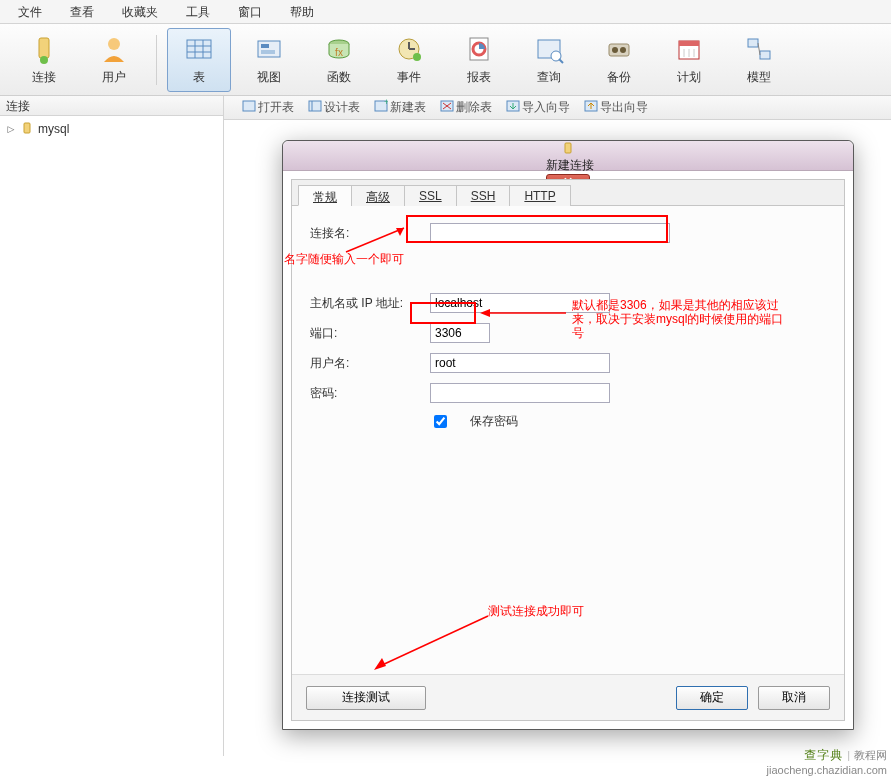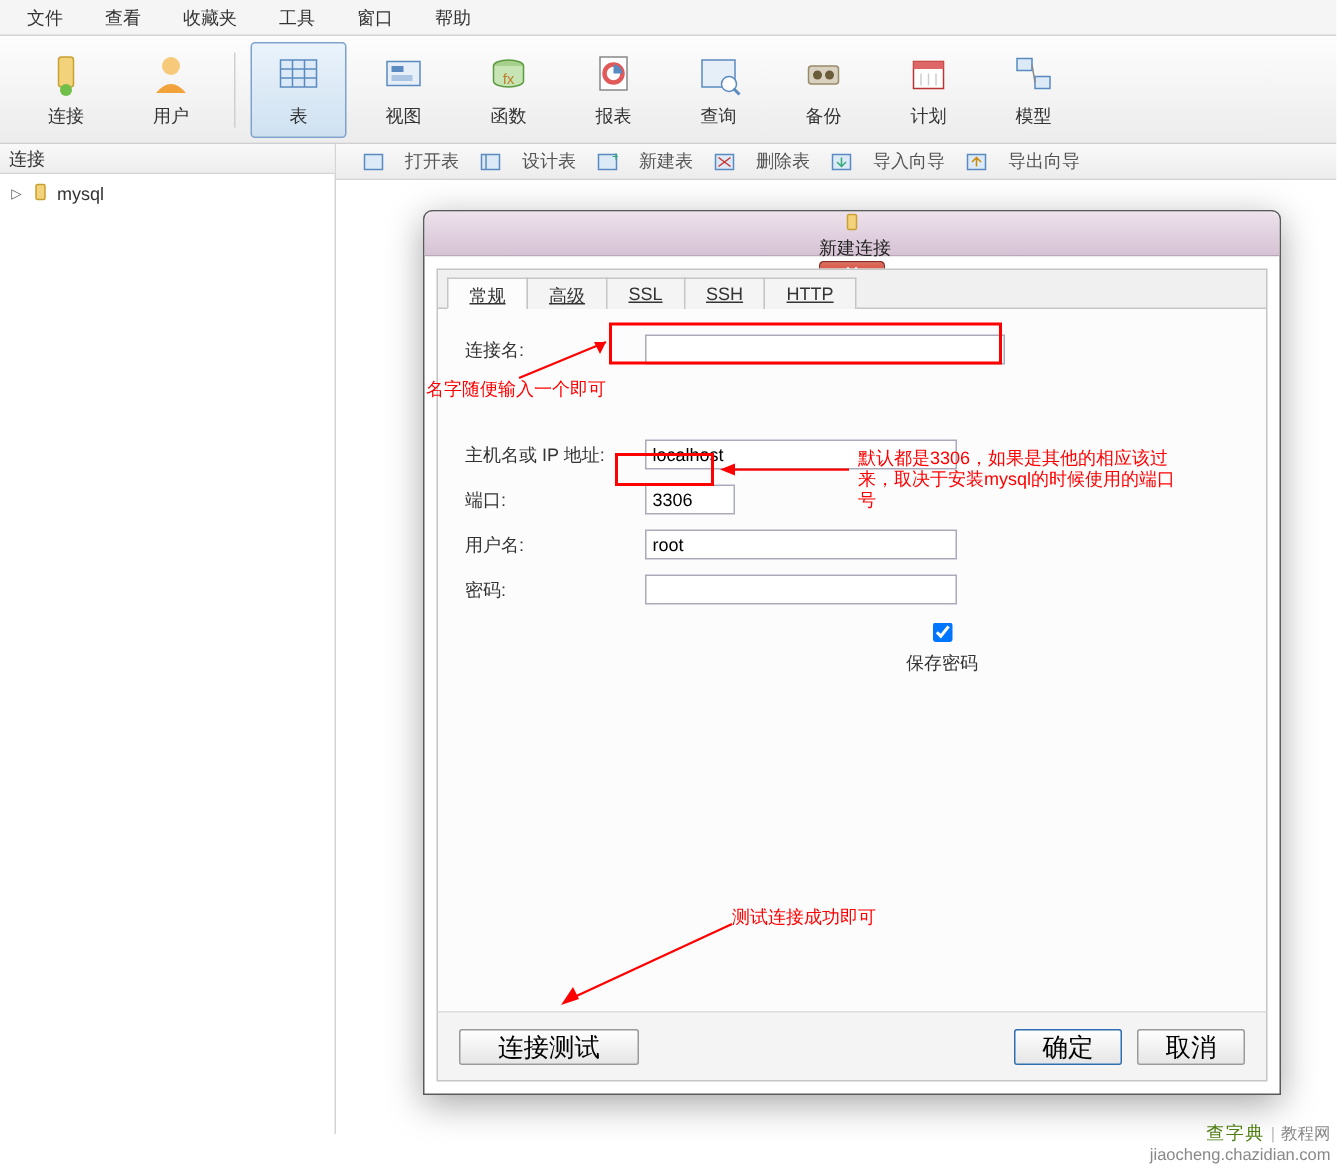--- a/index.html
+++ b/index.html
@@ -20,41 +20,41 @@
 
 .content-row { display: flex; height: calc(100% - 24px - 72px - 20px); }
 .sidebar { width: 224px; border-right: 1px solid #d4d4d4; background: #fff; display: flex; flex-direction: column; }
 .sidebar-header { height: 20px; background: linear-gradient(#f9f9f9, #ededed); border-bottom: 1px solid #d4d4d4; padding: 2px 6px; font-size: 12px; }
 .tree { padding: 4px 6px; }
 .tree-item { display: flex; align-items: center; gap: 4px; cursor: default; padding: 2px 0;}
 .tree-arrow { width: 10px; height: 10px; display:flex; align-items:center; justify-content:center; color:#666; font-size:9px;}
 
 .right-col { flex: 1; display: flex; flex-direction: column; position: relative; background:#fff;}
 .subtoolbar { height: 24px; background: linear-gradient(#f9f9f9, #ececec); border-bottom: 1px solid #d4d4d4; display: flex; align-items: center; padding-left: 12px; gap: 2px; }
-.sub-btn { display: flex; align-items: center; gap: 14px; padding: 2px 6px; cursor: default; color:#555;}
+.sub-btn { display: flex; gap: 2px; padding: 2px 6px; cursor: default; color:#555;}
 .sub-btn svg { flex:none; }
 
 
 .dialog { position: absolute; left: 282px; top: 140px; width: 572px; height: 590px; border: 1px solid #5a5a5a; border-radius: 6px 6px 0 0; box-shadow: 0 6px 24px rgba(0,0,0,0.35); background: #fff; }
 .titlebar { height: 30px; background: linear-gradient(#ede2ec, #d6c2d4); border-radius: 6px 6px 0 0; display: flex; align-items: center; padding: 0 6px; border-bottom: 1px solid #b9a8b7; flex-direction: column;}
 .titlebar .title-text { flex: 1; font-size: 12px; color: #222; padding-left:4px;}
 .close-btn { width: 44px; height: 20px; background: linear-gradient(#e06b5d, #c13828); border: 1px solid #8e2a1f; border-radius: 3px; display: flex; align-items: center; justify-content: center; color: #fff; font-weight: bold; cursor: default;}
 .dialog-inner { position:absolute; left:8px; top:38px; right:8px; bottom:8px; border:1px solid #c5c5c5; background:#fcfcfc; }
 .tabs { display:flex; height:26px; border-bottom:1px solid #c5c5c5; padding-left:6px; padding-top:4px; gap:0; background:#f0f0f0;}
 .tab { padding: 3px 14px; border:1px solid #c5c5c5; border-bottom:none; background:#f4f4f4; font-size:12px; cursor:default; position:relative; top:1px; margin-right:-1px;text-decoration:underline;}
 .tab.active { background:#fcfcfc; border-bottom:1px solid #fcfcfc; }
 .form-area { padding: 16px 18px; position:relative; height:calc(100% - 26px - 46px); }
 .form-row { display:flex; align-items:center; margin-bottom:8px; height:22px;}
 .form-row label { width: 120px; color:#333;}
-.form-row input[type=text], .form-row input[type=password] { width: 208px; height:20px; border:1px solid #aab; padding:0 4px; font-size:12px;}
-.check-row { margin-left:120px; display:flex; align-items:center; gap:3px; margin-top:6px;flex-direction:column;}
+.form-row input[type=text], .form-row input[type=password] { width: 180px; height:20px; border:1px solid #aab; padding:0 4px; font-size:12px;}
+.check-row { margin-left:120px; display:flex; align-items:center; gap:20px; margin-top:6px;}
 .hi-box { position:absolute; border:2px solid #f00; pointer-events:none;}
 .note { color:#f00; position:absolute; font-size:12px; line-height:14px;}
 .dialog-footer { position:absolute; left:0; right:0; bottom:0; height:46px; border-top:1px solid #dcdcdc; background:#f4f4f4; display:flex; align-items:center; padding:0 14px;}
-.dlg-btn { height:24px; min-width:72px; padding:0 12px; border:1px solid #9a9a9a; background:linear-gradient(#fefefe,#e6e6e6); border-radius:2px; cursor:default; font-size:17px;}
+.dlg-btn { height:24px; min-width:72px; padding:0 12px; border:1px solid #9a9a9a; background:linear-gradient(#fefefe,#e6e6e6); border-radius:2px; cursor:default; font-size:12px;}
 .dlg-btn.primary { border-color:#2f6fb0;}
 .dialog-footer .spacer { flex:1; }
 
 
 .footer-mark { position:absolute; bottom:0; right:4px; font-size:11px; text-align:right; color:#888;}
 .footer-mark .big { font-size:12px; color:#4d7c0f; letter-spacing:1px;}
 .footer-mark .sep { color:#bbb; margin:0 4px;}
 
 svg { display:block; }
 .arrow-line { stroke:#f00; stroke-width:1.5; fill:none; }
@@ -116,20 +116,31 @@
   </div>
   <div class="tool-btn">
     <span class="tool-icon">
         <svg width="30" height="30">
           <ellipse cx="15" cy="10" rx="10" ry="4" fill="#a7d08c" stroke="#5a9b3e"></ellipse>
           <path d="M5 10 V20 a10 4 0 0 0 20 0 V10" fill="#c7e5b4" stroke="#5a9b3e"></path>
           <text x="15" y="22" font-size="10" text-anchor="middle" fill="#c07d2a">fx</text>
         </svg>
       </span>
     <span class="tool-label">函数</span>
+  </div>
+  <div class="tool-btn">
+    <span class="tool-icon">
+        <svg width="30" height="30">
+          <circle cx="15" cy="15" r="10" fill="#f2e6b3" stroke="#b89d3c"></circle>
+          <line x1="15" y1="15" x2="15" y2="8" stroke="#5a5a5a" stroke-width="2"></line>
+          <line x1="15" y1="15" x2="21" y2="15" stroke="#5a5a5a" stroke-width="2"></line>
+          <circle cx="23" cy="23" r="4" fill="#6fbf4a"></circle>
+        </svg>
+      </span>
+    <span class="tool-label">事件</span>
   </div>
   <div class="tool-btn">
     <span class="tool-icon">
         <svg width="30" height="30">
           <rect x="6" y="4" width="18" height="22" fill="#fff" stroke="#888"></rect>
           <circle cx="15" cy="15" r="6" fill="none" stroke="#e05a5a" stroke-width="3"></circle>
           <path d="M15 9 A6 6 0 0 1 21 15 L15 15 Z" fill="#5a8bc0"></path>
         </svg>
       </span>
     <span class="tool-label">报表</span>

